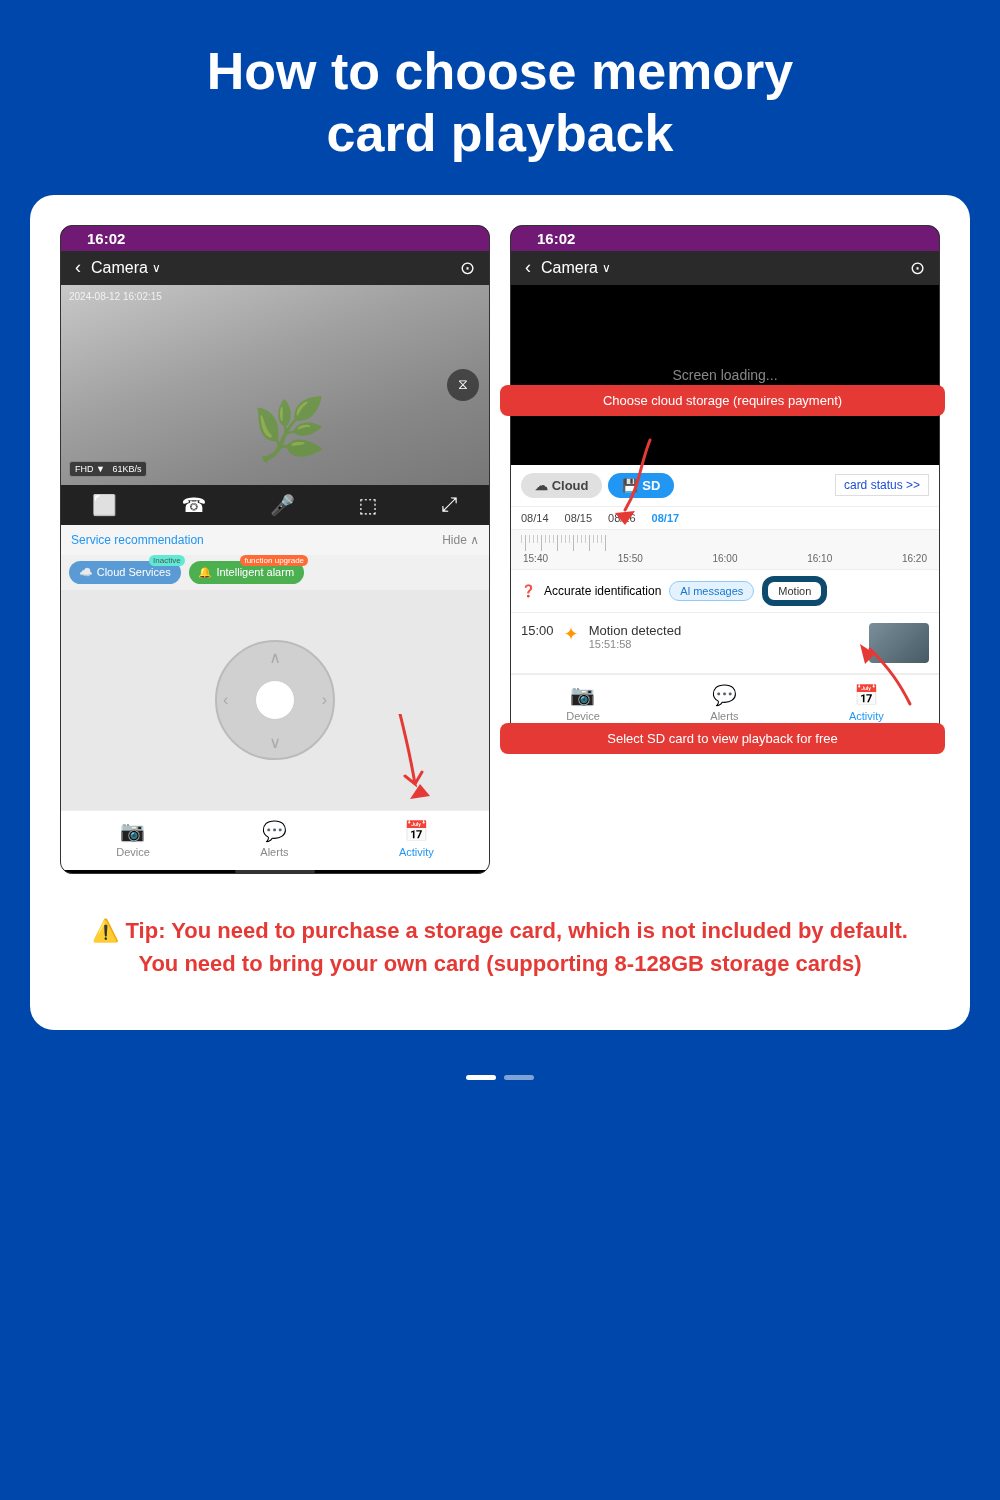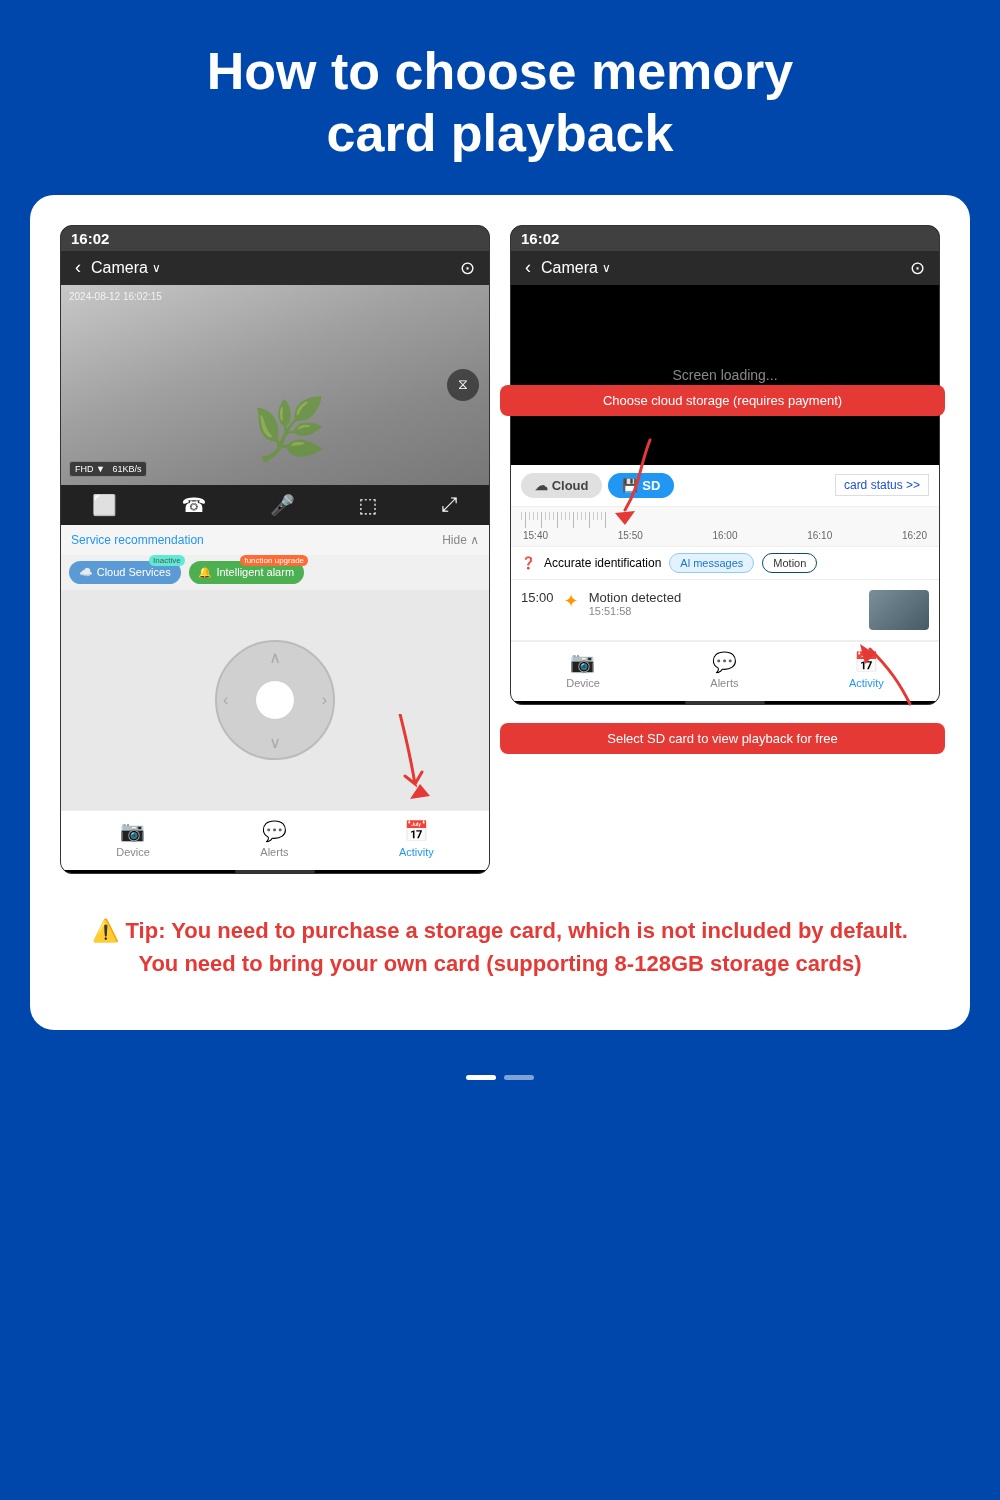--- a/index.html
+++ b/index.html
@@ -32,24 +32,24 @@
       flex: 1;
       background: #000;
       border-radius: 12px;
       overflow: hidden;
       position: relative;
       border: 1px solid #333;
     }
 
     
     .screen-topbar {
-      background: #404040;
+      background: #701a75;
       color: white;
       font-size: 13px;
-      padding: 4px 10px;
+      padding: 4px 26px;
       display: flex;
       align-items: center;
       justify-content: space-between;
     }
     .screen-nav {
       background: #2a2a2a;
       display: flex;
       align-items: center;
       padding: 6px 14px;
       color: white;
@@ -327,21 +327,21 @@
       padding: 3px 10px;
       font-size: 11px;
       border: 1px solid #90CAF9;
     }
     .motion-badge {
       background: white;
       color: #333;
       border-radius: 12px;
       padding: 3px 10px;
       font-size: 11px;
-      border: 1px solid #0c4a6e;
+      border: 6px solid #0c4a6e;
     }
 
     .event-row {
       background: white;
       padding: 10px;
       display: flex;
       align-items: flex-start;
       gap: 10px;
       border-bottom: 1px solid #eee;
     }
@@ -533,20 +533,26 @@
             <span>Cloud</span>
           </div>
           <div class="storage-tab sd">
             <span>💾</span>
             <span>SD</span>
           </div>
           <button class="card-status-btn">card status &gt;&gt;</button>
         </div>
 
 
+        <div class="timeline-dates">
+          <span>08/14</span>
+          <span>08/15</span>
+          <span>08/16</span>
+          <span style="color:#2196F3; font-weight:600;">08/17</span>
+        </div>
 
         <div class="timeline-bar">
           <div style="width:100%; display:flex; flex-direction:column; gap:2px;">
             <div style="display:flex; gap:1px; align-items:flex-end;">
 
               <div style="display:flex; gap:0px;">
                 <div style="height:8px;width:4px;border-left:1px solid #ccc;"></div>
                 <div style="height:16px;width:4px;border-left:1px solid #bbb;"></div>
                 <div style="height:8px;width:4px;border-left:1px solid #ccc;"></div>
                 <div style="height:8px;width:4px;border-left:1px solid #ccc;"></div>

